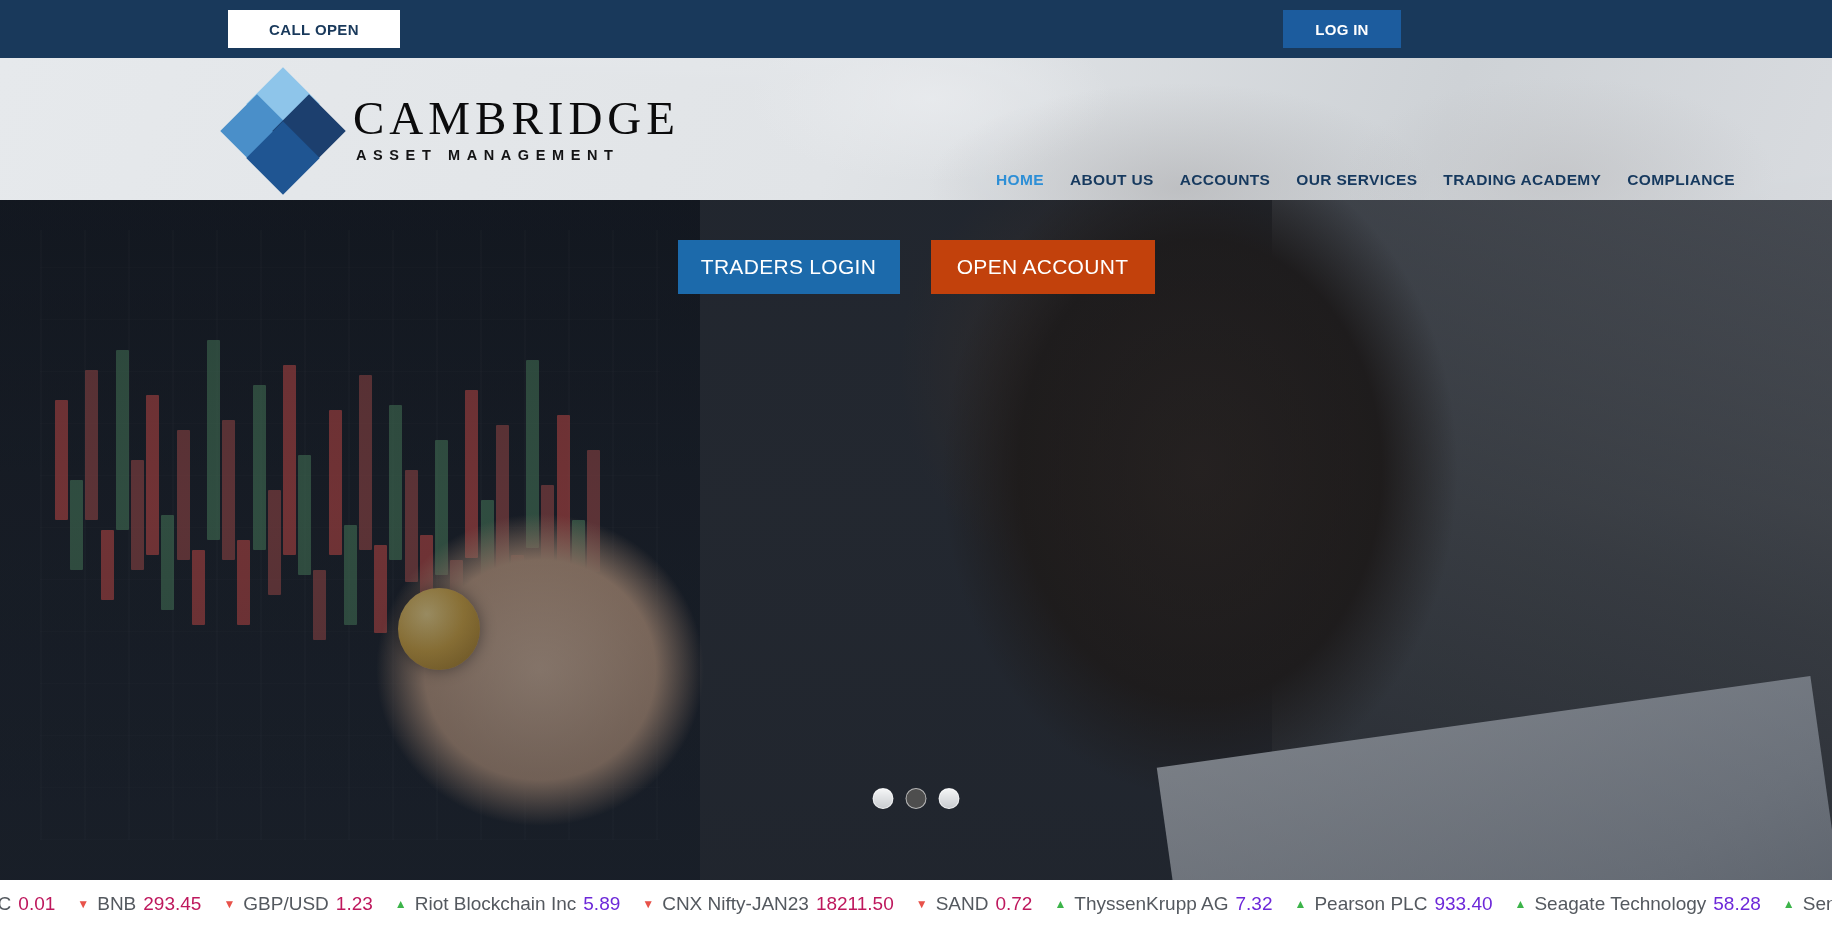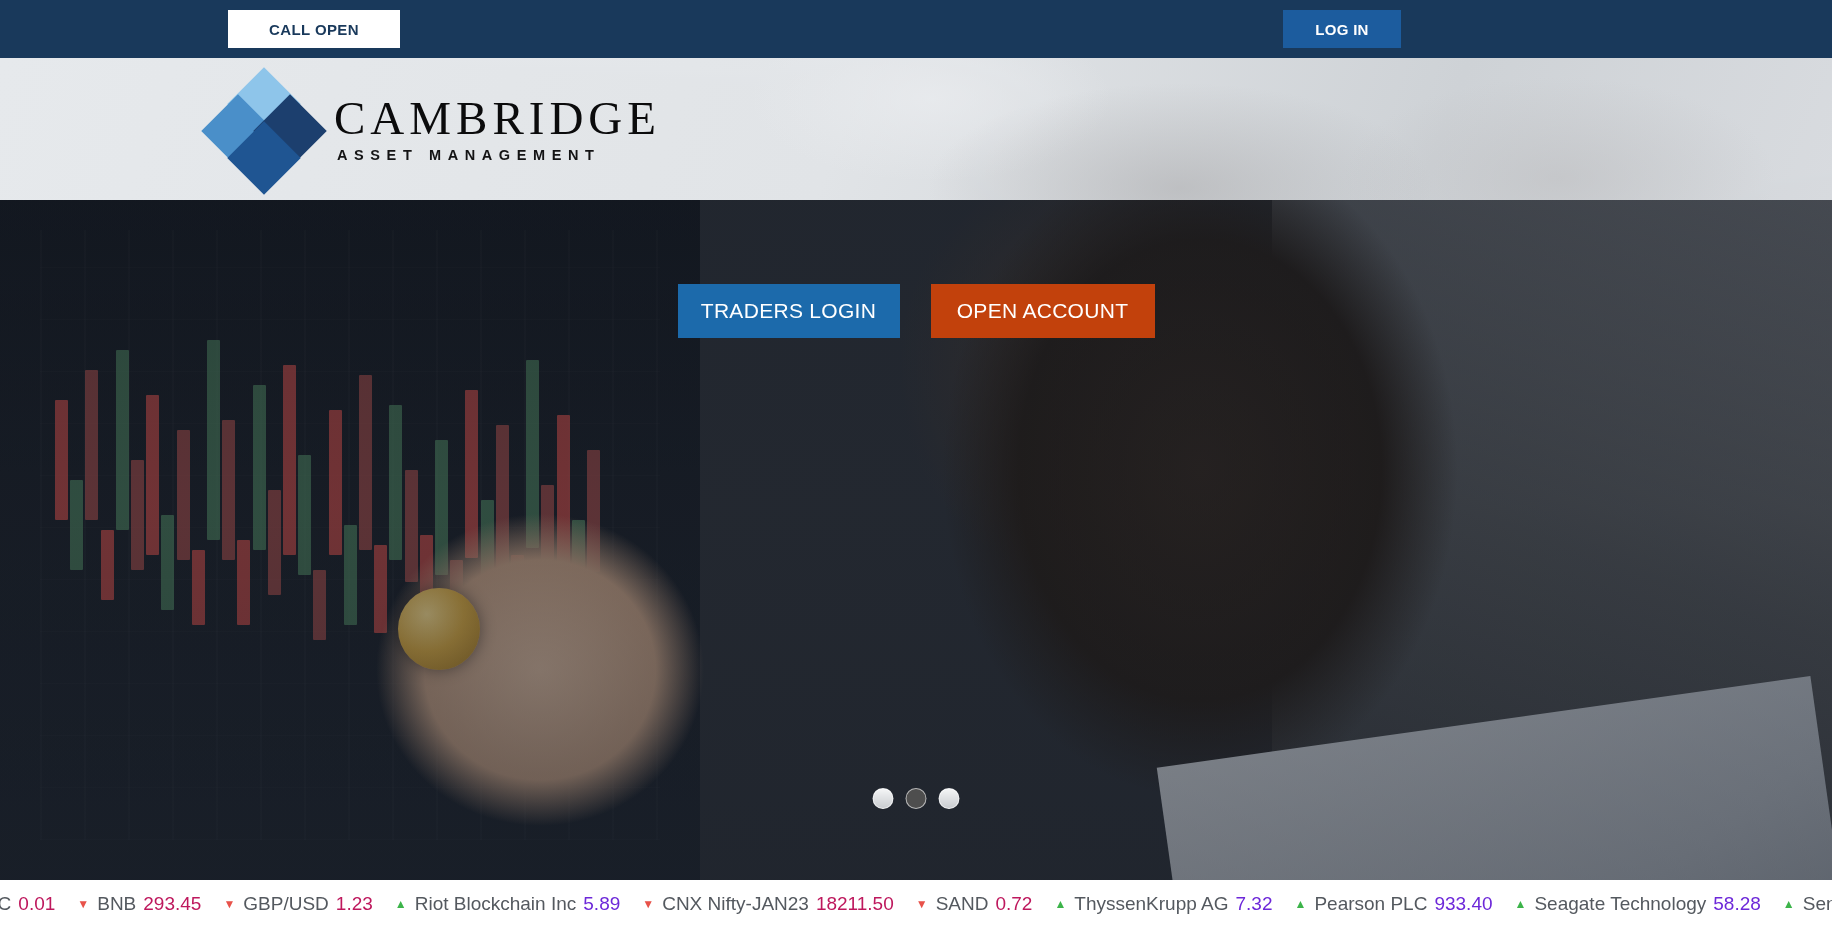--- a/index.html
+++ b/index.html
@@ -50,21 +50,21 @@
   .header-blurbg {
     position:absolute; inset:0;
     background:
       radial-gradient(ellipse 360px 150px at 1180px 130px, rgba(170,170,172,.55), transparent 70%),
       radial-gradient(ellipse 300px 140px at 1560px 120px, rgba(186,186,188,.5), transparent 72%),
       radial-gradient(ellipse 260px 120px at 930px 40px, rgba(235,237,240,.75), transparent 70%),
       linear-gradient(110deg,#e7eaed 0%, #e2e5e8 46%, #ced2d6 78%, #d8dbdf 100%);
     opacity:.97;
   }
   .logo-wrap {
-    position:absolute; left:212px; top:18px;
+    position:absolute; left:231px; top:18px;
     display:flex; align-items:center; gap:22px;
   }
   .logo-mark { position:relative; width:100px; height:105px; }
   .logo-mark i {
     position:absolute; width:52px; height:52px; display:block;
     transform:rotate(45deg);
   }
   .logo-mark i.d-top    { left:26px; top:2px;  background:#8ec5ea; }
   .logo-mark i.d-left   { left:0px;  top:29px; background:#4a8fc9; }
   .logo-mark i.d-right  { left:52px; top:29px; background:#1c3f6e; }
@@ -159,21 +159,20 @@
     font-size:41px; font-weight:300; color:#ffffff;
     letter-spacing:.4px; text-align:center; line-height:1.08;
     text-shadow:0 1px 5px rgba(0,0,0,.4);
   }
   .hero-btns { margin-top:40px; display:flex; gap:31px; }
   .hero-btn {
     height:54px; display:flex; align-items:center; justify-content:center;
     color:#ffffff; font-size:21px; font-weight:400; letter-spacing:.3px;
     border:none; cursor:pointer;
     font-family:"Liberation Sans", sans-serif;
-    margin-top:44px;
   }
   .hero-btn.primary { width:222px; background:#1c6aab; }
   .hero-btn.secondary { width:224px; background:#c2410c; }
   .dots {
     position:absolute; left:50%; transform:translateX(-50%);
     top:588px; display:flex; gap:12px;
   }
   .dot {
     width:21px; height:21px; border-radius:50%;
     background:linear-gradient(180deg,#f4f5f6 0%, #c9ccd0 100%);
@@ -223,20 +222,28 @@
       <i class="d-left"></i>
       <i class="d-right"></i>
       <i class="d-bottom"></i>
     </span>
     <span class="logo-text">
       <span class="logo-name">CAMBRIDGE</span>
       <span class="logo-sub">ASSET MANAGEMENT</span>
     </span>
   </a>
 
+  <nav class="nav">
+    <a class="active">HOME</a>
+    <a>ABOUT US</a>
+    <a>ACCOUNTS</a>
+    <a>OUR SERVICES</a>
+    <a>TRADING ACADEMY</a>
+    <a>COMPLIANCE</a>
+  </nav>
 </div>
 
 <div class="hero">
   <div class="hero-photo">
     <div class="hp-screen">
       <div class="candles" id="candles">
           <span style="left: 0px; top: 60px; height: 120px; background: rgba(218, 78, 72, 0.75);"></span>
           <span style="left: 15.2px; top: 140px; height: 90px; background: rgba(92, 160, 110, 0.6);"></span>
           <span style="left: 30.4px; top: 30px; height: 150px; background: rgba(210, 90, 84, 0.6);"></span>
           <span style="left: 45.6px; top: 190px; height: 70px; background: rgba(218, 78, 72, 0.75);"></span>

